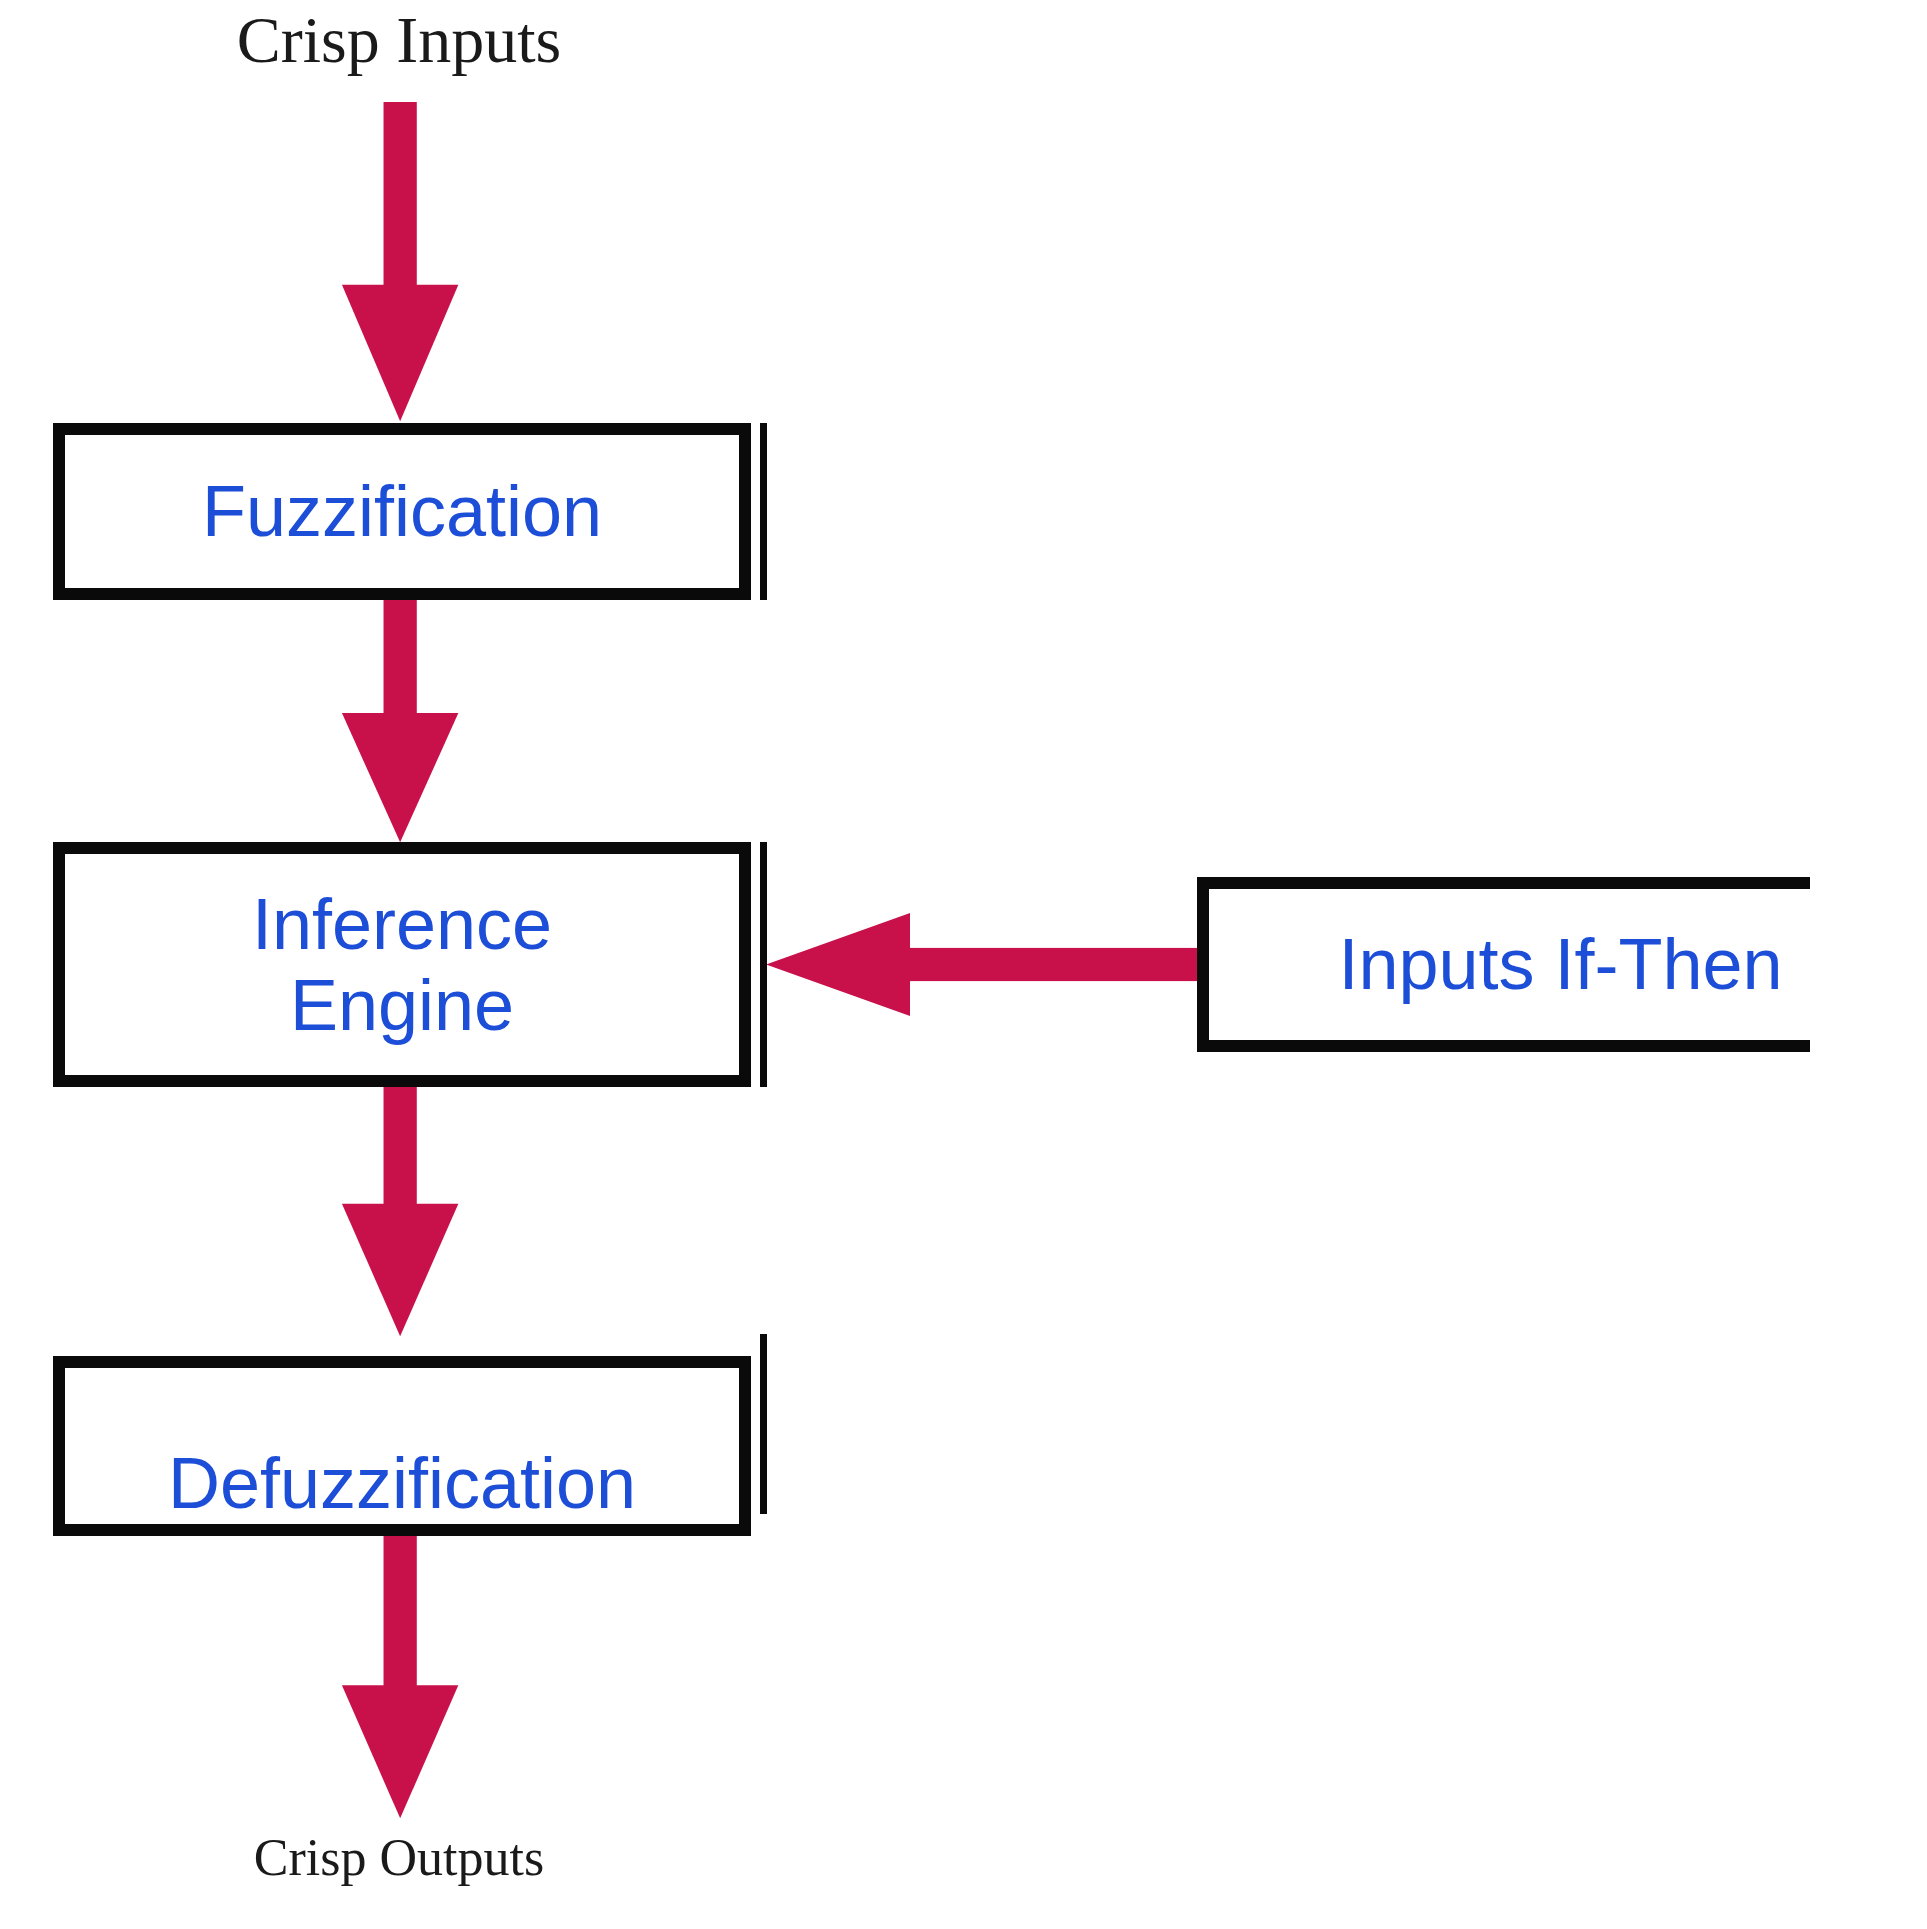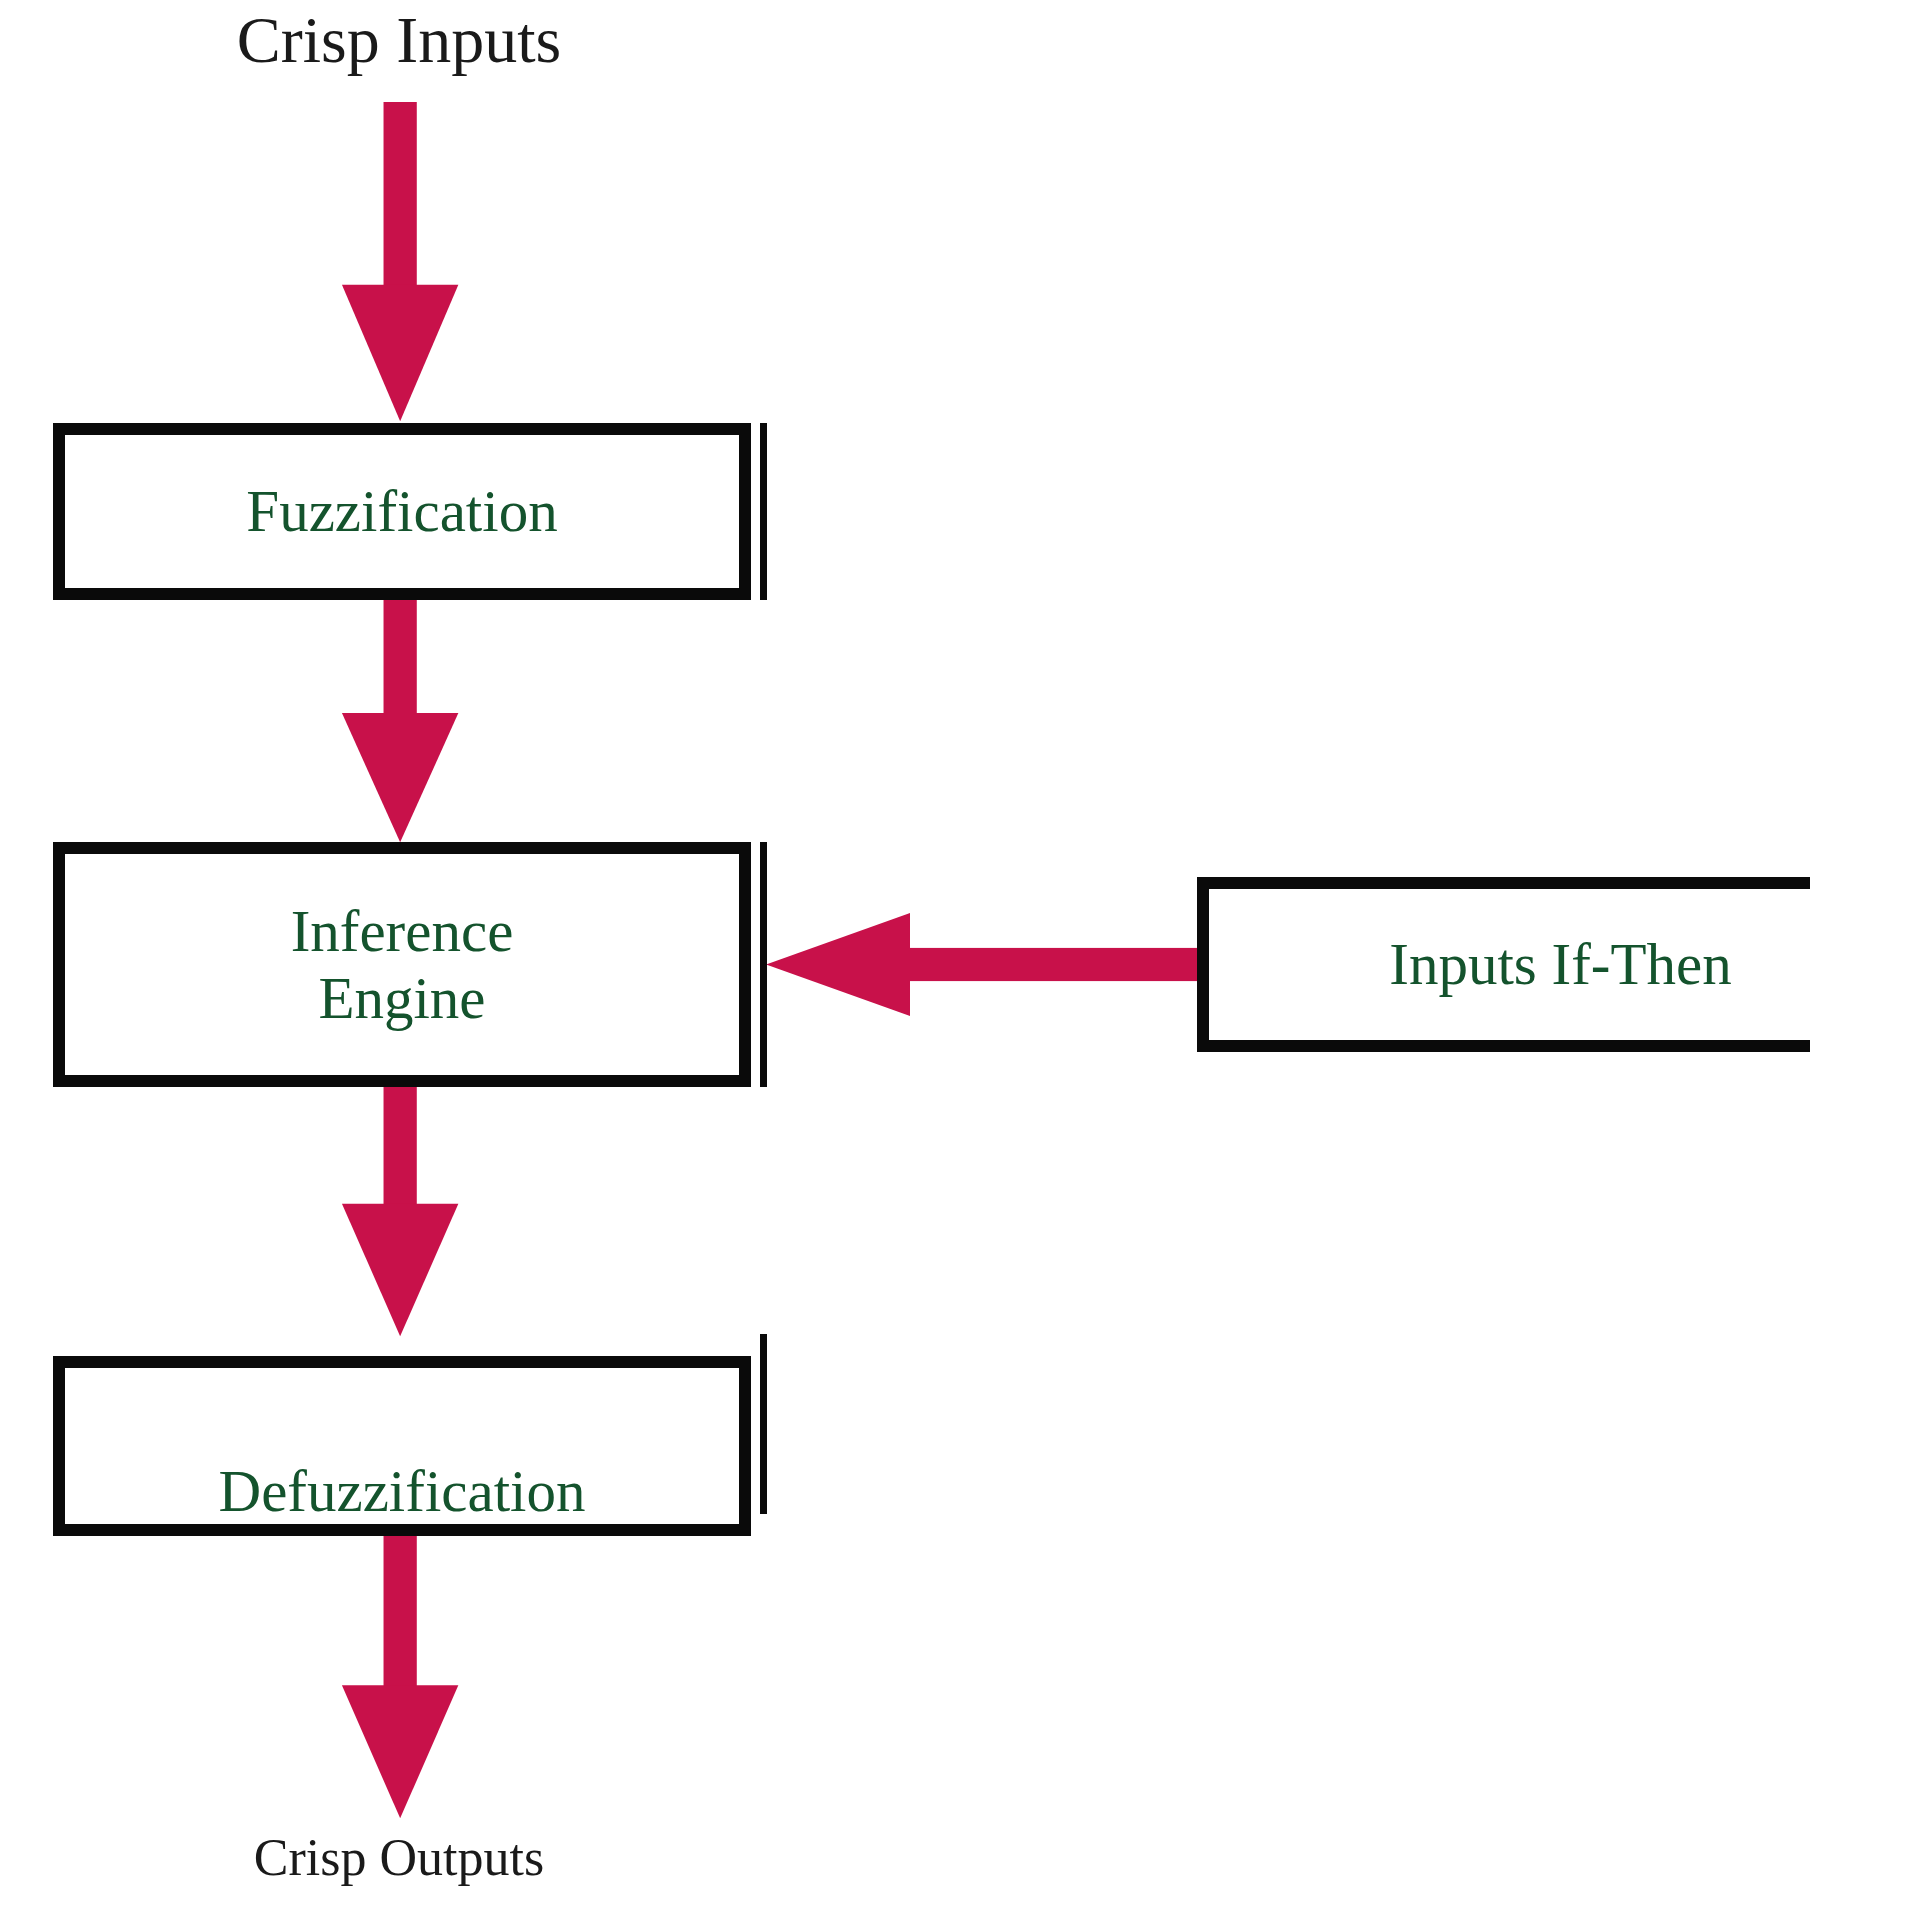--- a/index.html
+++ b/index.html
@@ -47,23 +47,23 @@
     position: absolute;
     box-sizing: border-box;
     background: #ffffff;
     border: 12px solid #0a0a0a;
     display: flex;
     align-items: center;
     justify-content: center;
     z-index: 30;
   }
   .box-label {
-    color: #14532d;
-    font-family: Liberation Serif, serif;
-    font-size: 59px;
+    color: #1d4ed8;
+    font-family: Liberation Sans, sans-serif;
+    font-size: 72px;
     line-height: 1.12;
     text-align: center;
     white-space: pre-line;
   }
   
   .box-shadow-rule {
     position: absolute;
     width: 6.5px;
     background: #0a0a0a;
     z-index: 29;

